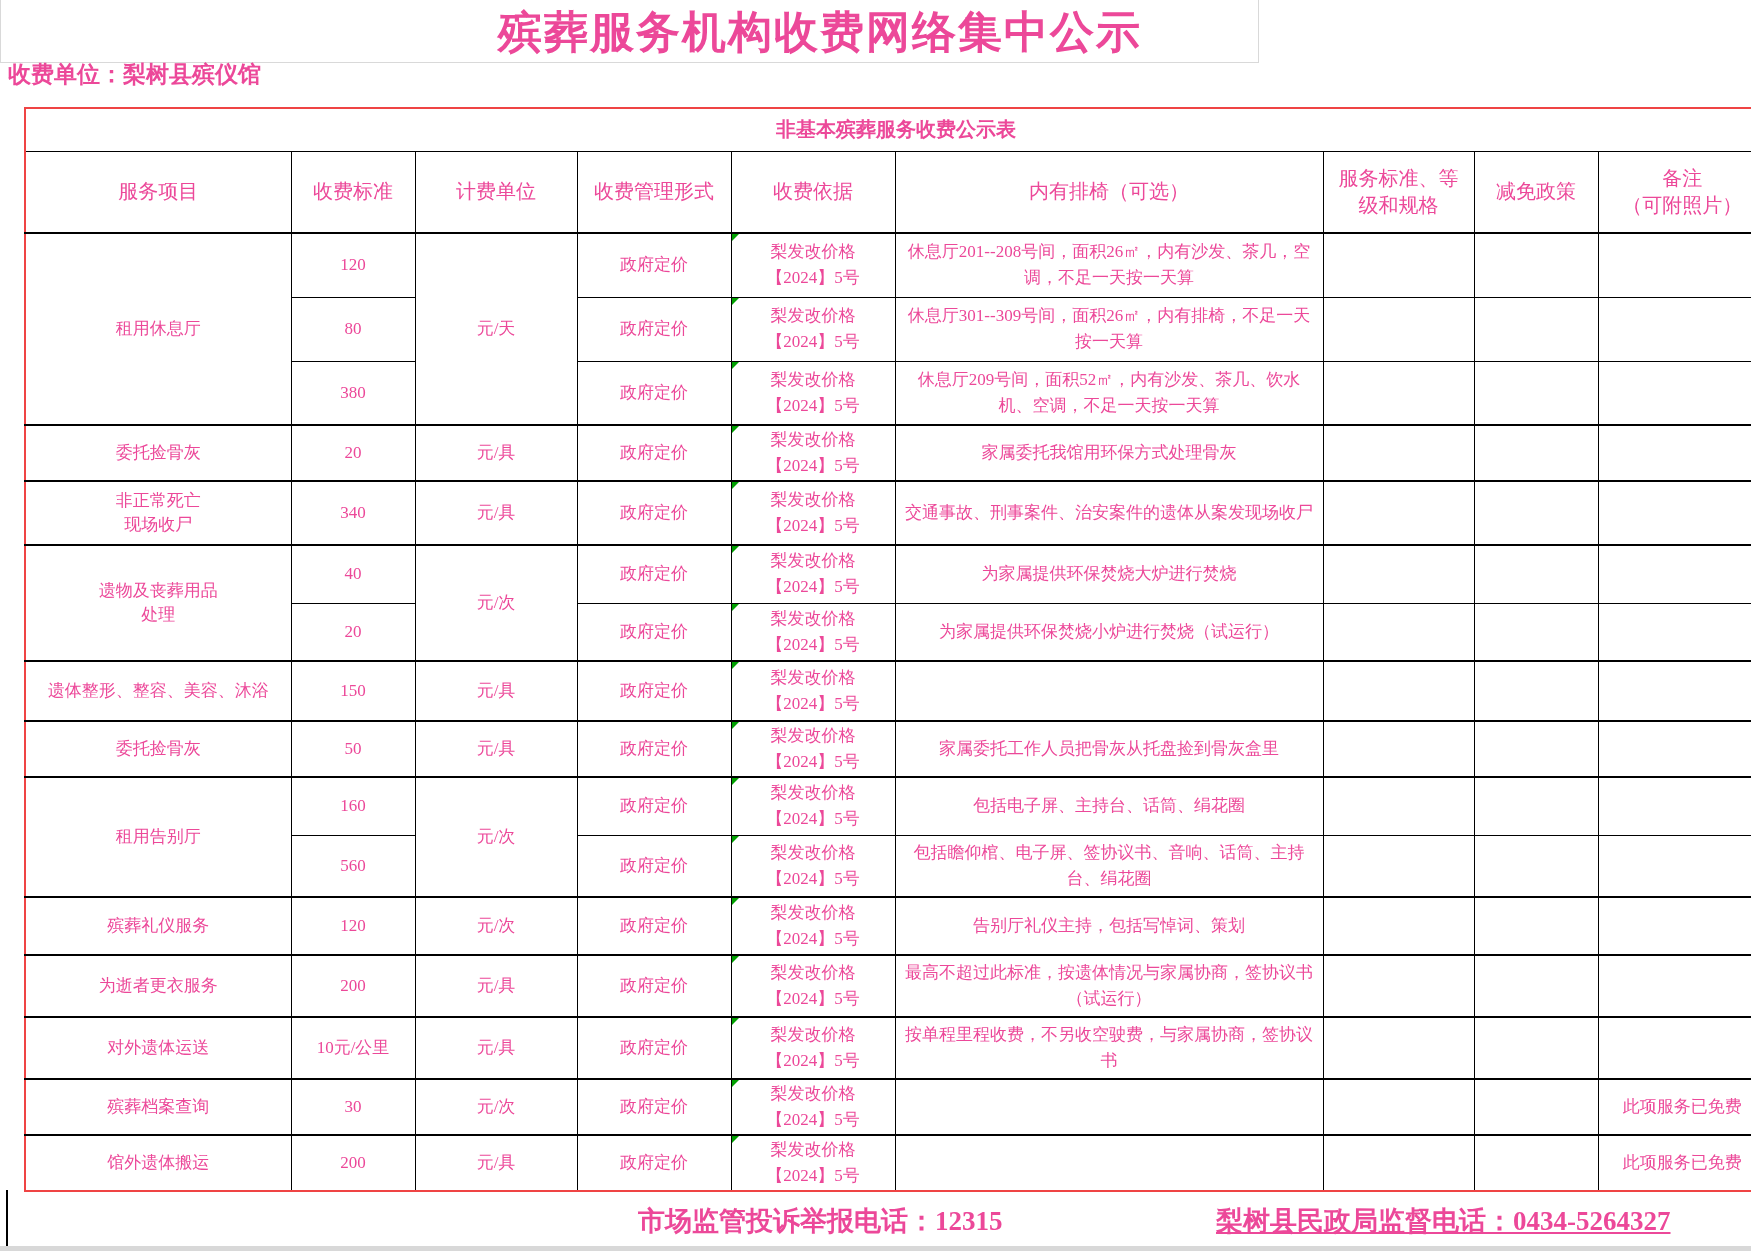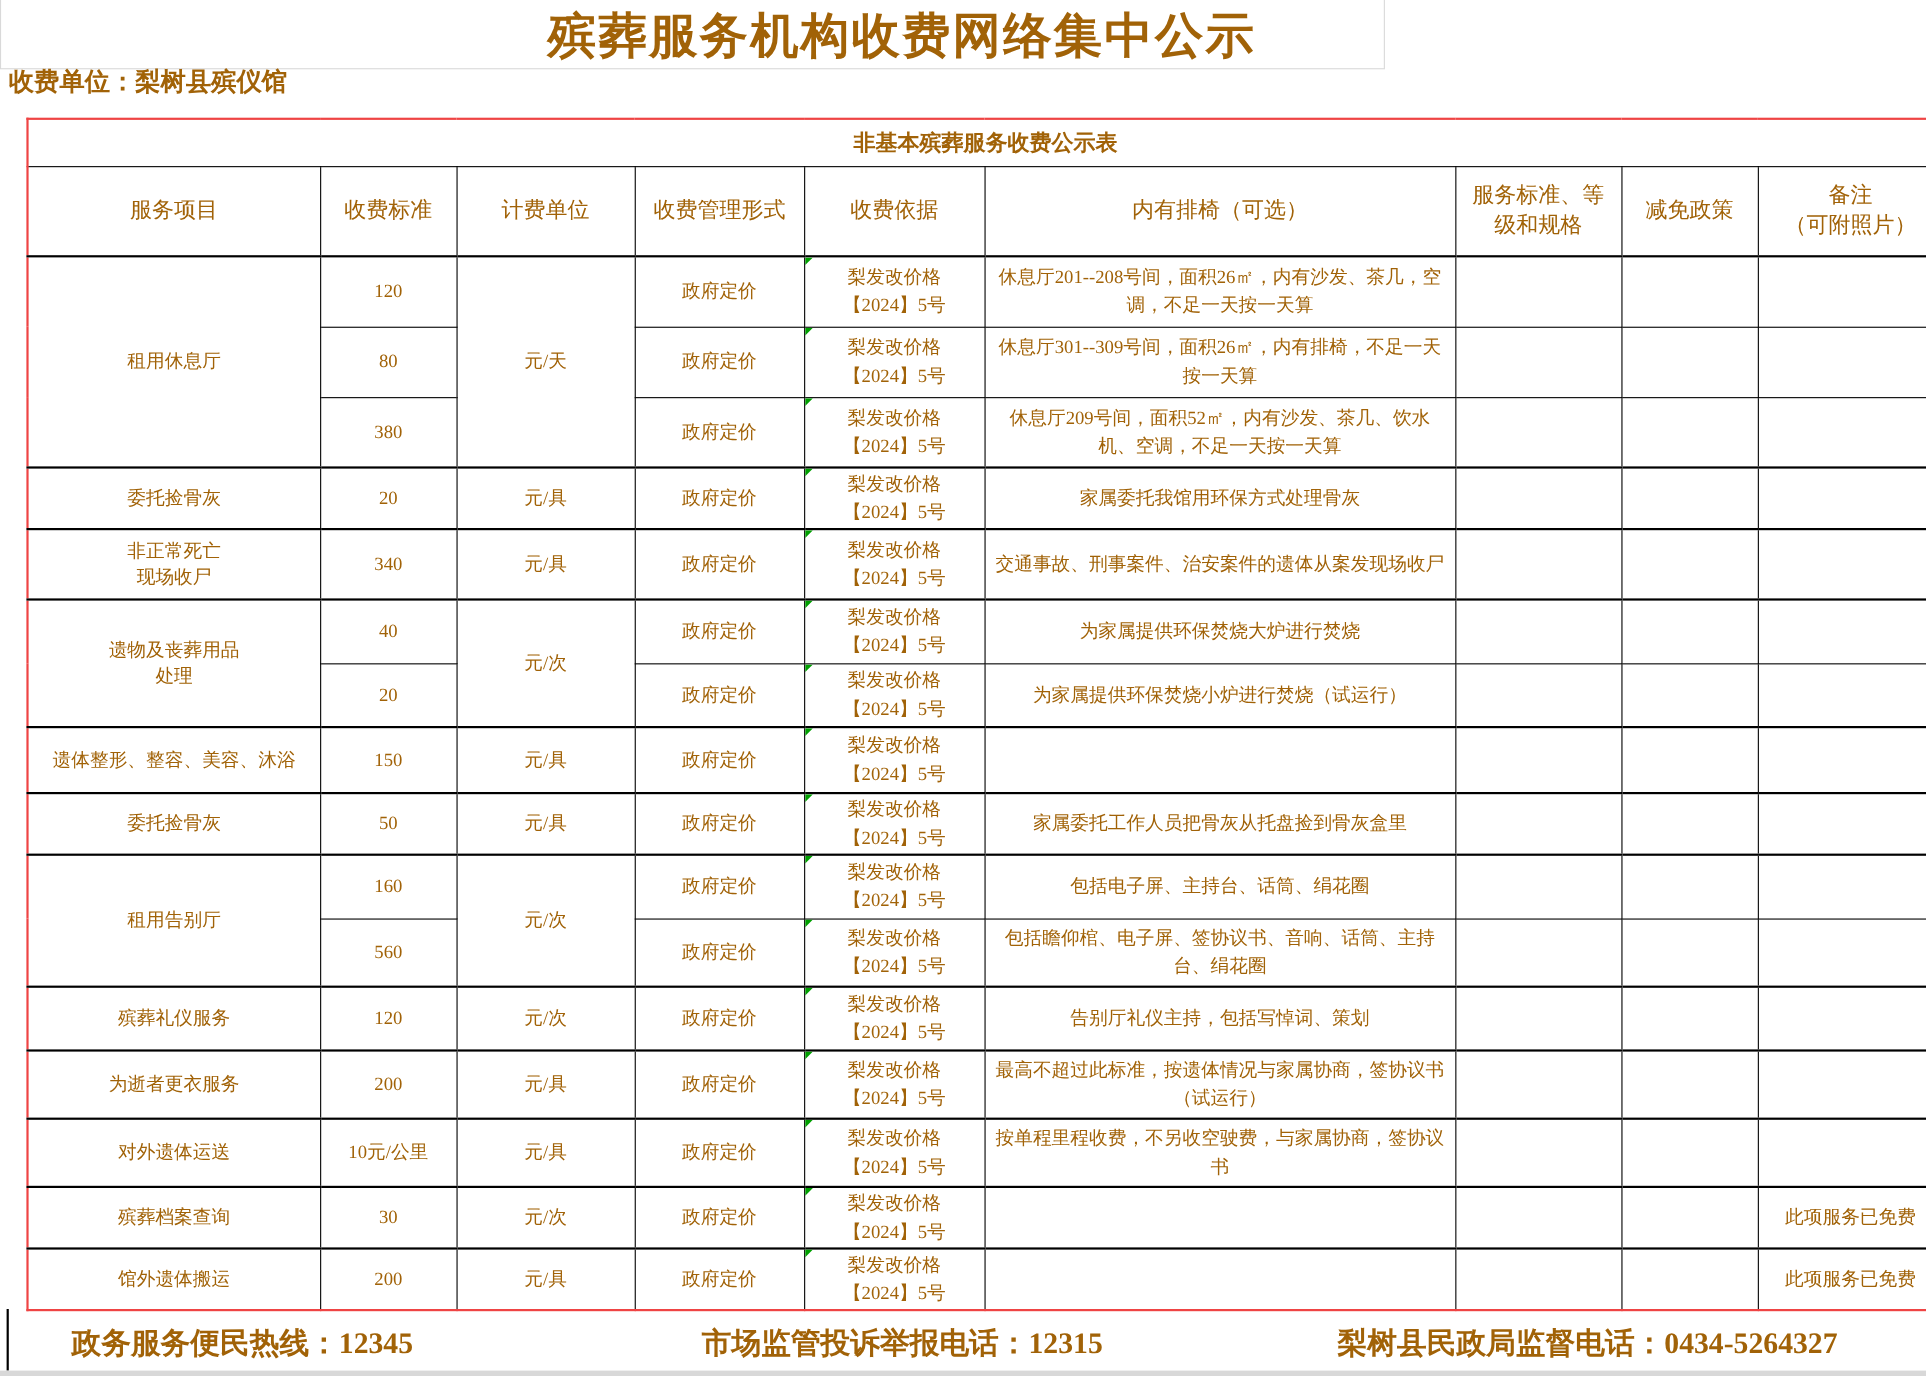--- a/index.html
+++ b/index.html
@@ -1,38 +1,38 @@
 <!DOCTYPE html>
 <html><head>
 <meta charset="utf-8">
 <style>
   html,body{margin:0;padding:0;background:#fff;}
   .page{position:relative;width:1751px;height:1251px;background:#ffffff;overflow:hidden;
-        font-family:"Liberation Serif","DejaVu Serif",serif;color:#a16207;}
+        font-family:"Liberation Serif","DejaVu Serif",serif;color:#ec4899;}
   .title-box{position:absolute;left:0;top:-1px;width:1257px;height:62px;border:1px solid #d9d9d9;}
   .page-title{position:absolute;left:0;top:0;width:1640px;height:62px;line-height:66px;
         text-align:center;font-size:44px;font-weight:600;letter-spacing:2px;}
   .unit-line{position:absolute;left:8px;top:56px;height:38px;line-height:38px;
         font-size:23px;font-weight:700;}
   table.fee{position:absolute;left:24px;top:107px;width:1742px;border-collapse:collapse;
         table-layout:fixed;border:2px solid #ef4444;}
   table.fee th,table.fee td{border:1px solid #000;padding:1px 6px;vertical-align:middle;
         text-align:center;font-size:17px;font-weight:normal;overflow:hidden;}
   tr.tbl-title th{font-size:20px;font-weight:700;border-bottom:1px solid #000;}
   tr.colhead th{font-size:20px;border-bottom:2px solid #000;line-height:27px;}
   tr.gs td{border-top:2px solid #000;}
   td.content-cell{text-align:left;padding:2px 8px;line-height:26px;margin-left:28px;}
   td.basis-cell{position:relative;line-height:26px;}
   .tri{position:absolute;left:0;top:0;width:0;height:0;
         border-top:7px solid #00A000;border-right:7px solid transparent;}
   .pre{white-space:pre-line;}
   td{line-height:24px;}
   .footer-bar{position:absolute;left:0;top:1196px;width:1751px;height:50px;}
   .footer-bar .ft{position:absolute;top:0;height:50px;line-height:50px;font-size:27px;font-weight:700;}
-  .ft1{left:65px;} .ft2{left:638px;} .ft3{left:1216px;}
+  .ft1{left:65px;} .ft2{left:638px;} .ft3{left:1216px;text-decoration:underline;}
   .footer-left-border{position:absolute;left:6px;top:1190px;width:2px;height:56px;background:#000;}
   .bottom-strip{position:absolute;left:0;top:1246px;width:1751px;height:5px;background:#d8d8d8;}
 </style>
 </head>
 <body>
 
 <div class="page">
 
   <div class="title-box"></div>
   <div class="page-title">殡葬服务机构收费网络集中公示</div>
@@ -265,19 +265,18 @@
       <td class="content-cell"></td>
       <td></td>
       <td></td>
       <td>此项服务已免费</td>
     </tr>
   </tbody>
     </table>
 
   <div class="footer-left-border"></div>
   <div class="footer-bar">
-    <span class="ft ft1">政务服务便民热线：12345</span>
     <span class="ft ft2">市场监管投诉举报电话：12315</span>
     <span class="ft ft3">梨树县民政局监督电话：0434-5264327</span>
   </div>
   <div class="bottom-strip"></div>
 
 </div>
 
 </body></html>

